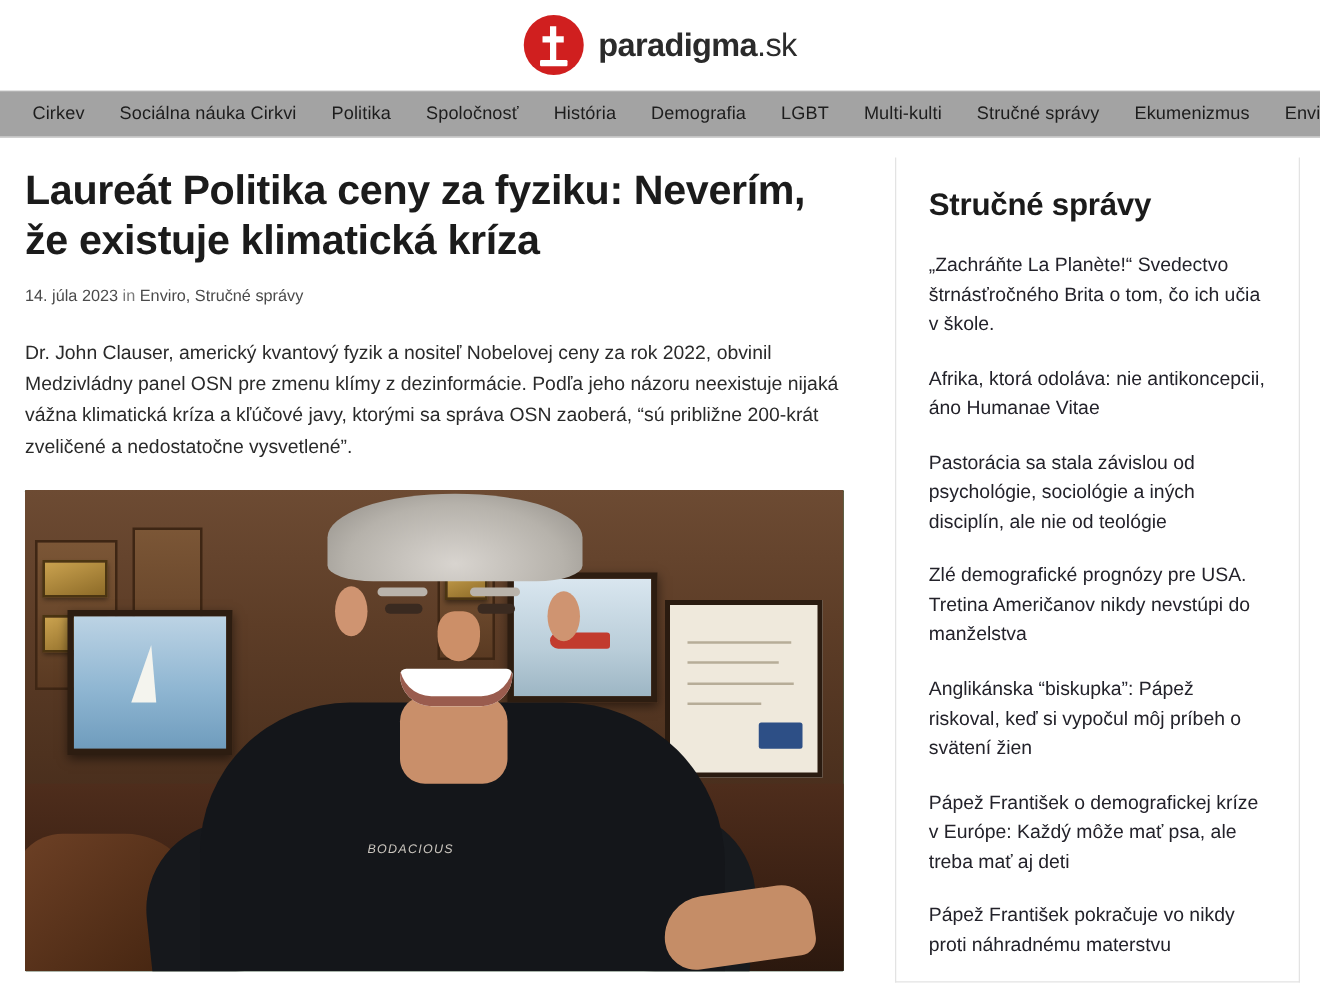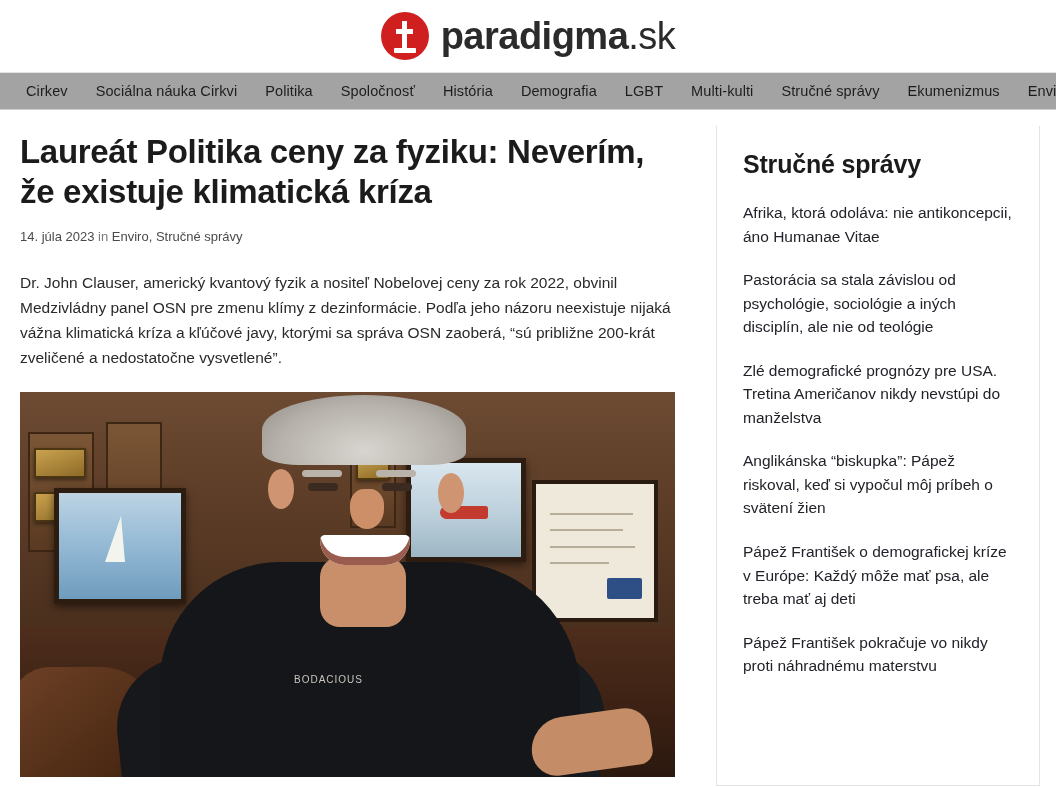--- a/index.html
+++ b/index.html
@@ -58,21 +58,21 @@
     position: absolute;
     bottom: 7px;
     left: 50%;
     width: 22px;
     height: 5px;
     margin-left: -11px;
     background: #ffffff;
     border-radius: 1px;
   }
   .logo-text {
-    font-size: 38px;
+    font-size: 26px;
     letter-spacing: -0.5px;
     color: #2b2b2b;
     font-weight: 700;
   }
   .logo-text .tld {
     font-weight: 400;
     color: #2b2b2b;
   }
 
   
@@ -148,20 +148,21 @@
   }
 
   
   .photo {
     width: 655px;
     height: 385px;
     position: relative;
     overflow: hidden;
     background: #14532d;
     border-radius: 1px;
+    font-style: italic;
   }
   .ph-wall {
     position: absolute; inset: 0;
     background:
       linear-gradient(180deg, #6d4b33 0%, #5d3d27 28%, #4a2f1d 62%, #3a2315 100%);
   }
   .ph-panel {
     position: absolute;
     background: linear-gradient(180deg,#7b5636,#5a3a22);
     border: 2px solid #3e2614;
@@ -443,20 +444,21 @@
         <span>BODACIOUS</span>
       </span>
       <span class="ph-hand"></span>
     </figure>
   </main>
 
   <aside class="sidebar-col">
     <div class="sidebar-card">
       <h2 class="sidebar-title">Stručné správy</h2>
 
+      <div class="news-item">„Zachráňte La Planète!“ Svedectvo štrnásťročného Brita o tom, čo ich učia v škole.</div>
       <div class="news-item">Afrika, ktorá odoláva: nie antikoncepcii, áno Humanae Vitae</div>
       <div class="news-item">Pastorácia sa stala závislou od psychológie, sociológie a iných disciplín, ale nie od teológie</div>
       <div class="news-item">Zlé demografické prognózy pre USA. Tretina Američanov nikdy nevstúpi do manželstva</div>
       <div class="news-item">Anglikánska “biskupka”: Pápež riskoval, keď si vypočul môj príbeh o svätení žien</div>
       <div class="news-item">Pápež František o demografickej kríze v Európe: Každý môže mať psa, ale treba mať aj deti</div>
       <div class="news-item">Pápež František pokračuje vo nikdy proti náhradnému materstvu</div>
     </div>
   </aside>
 
 </div>

